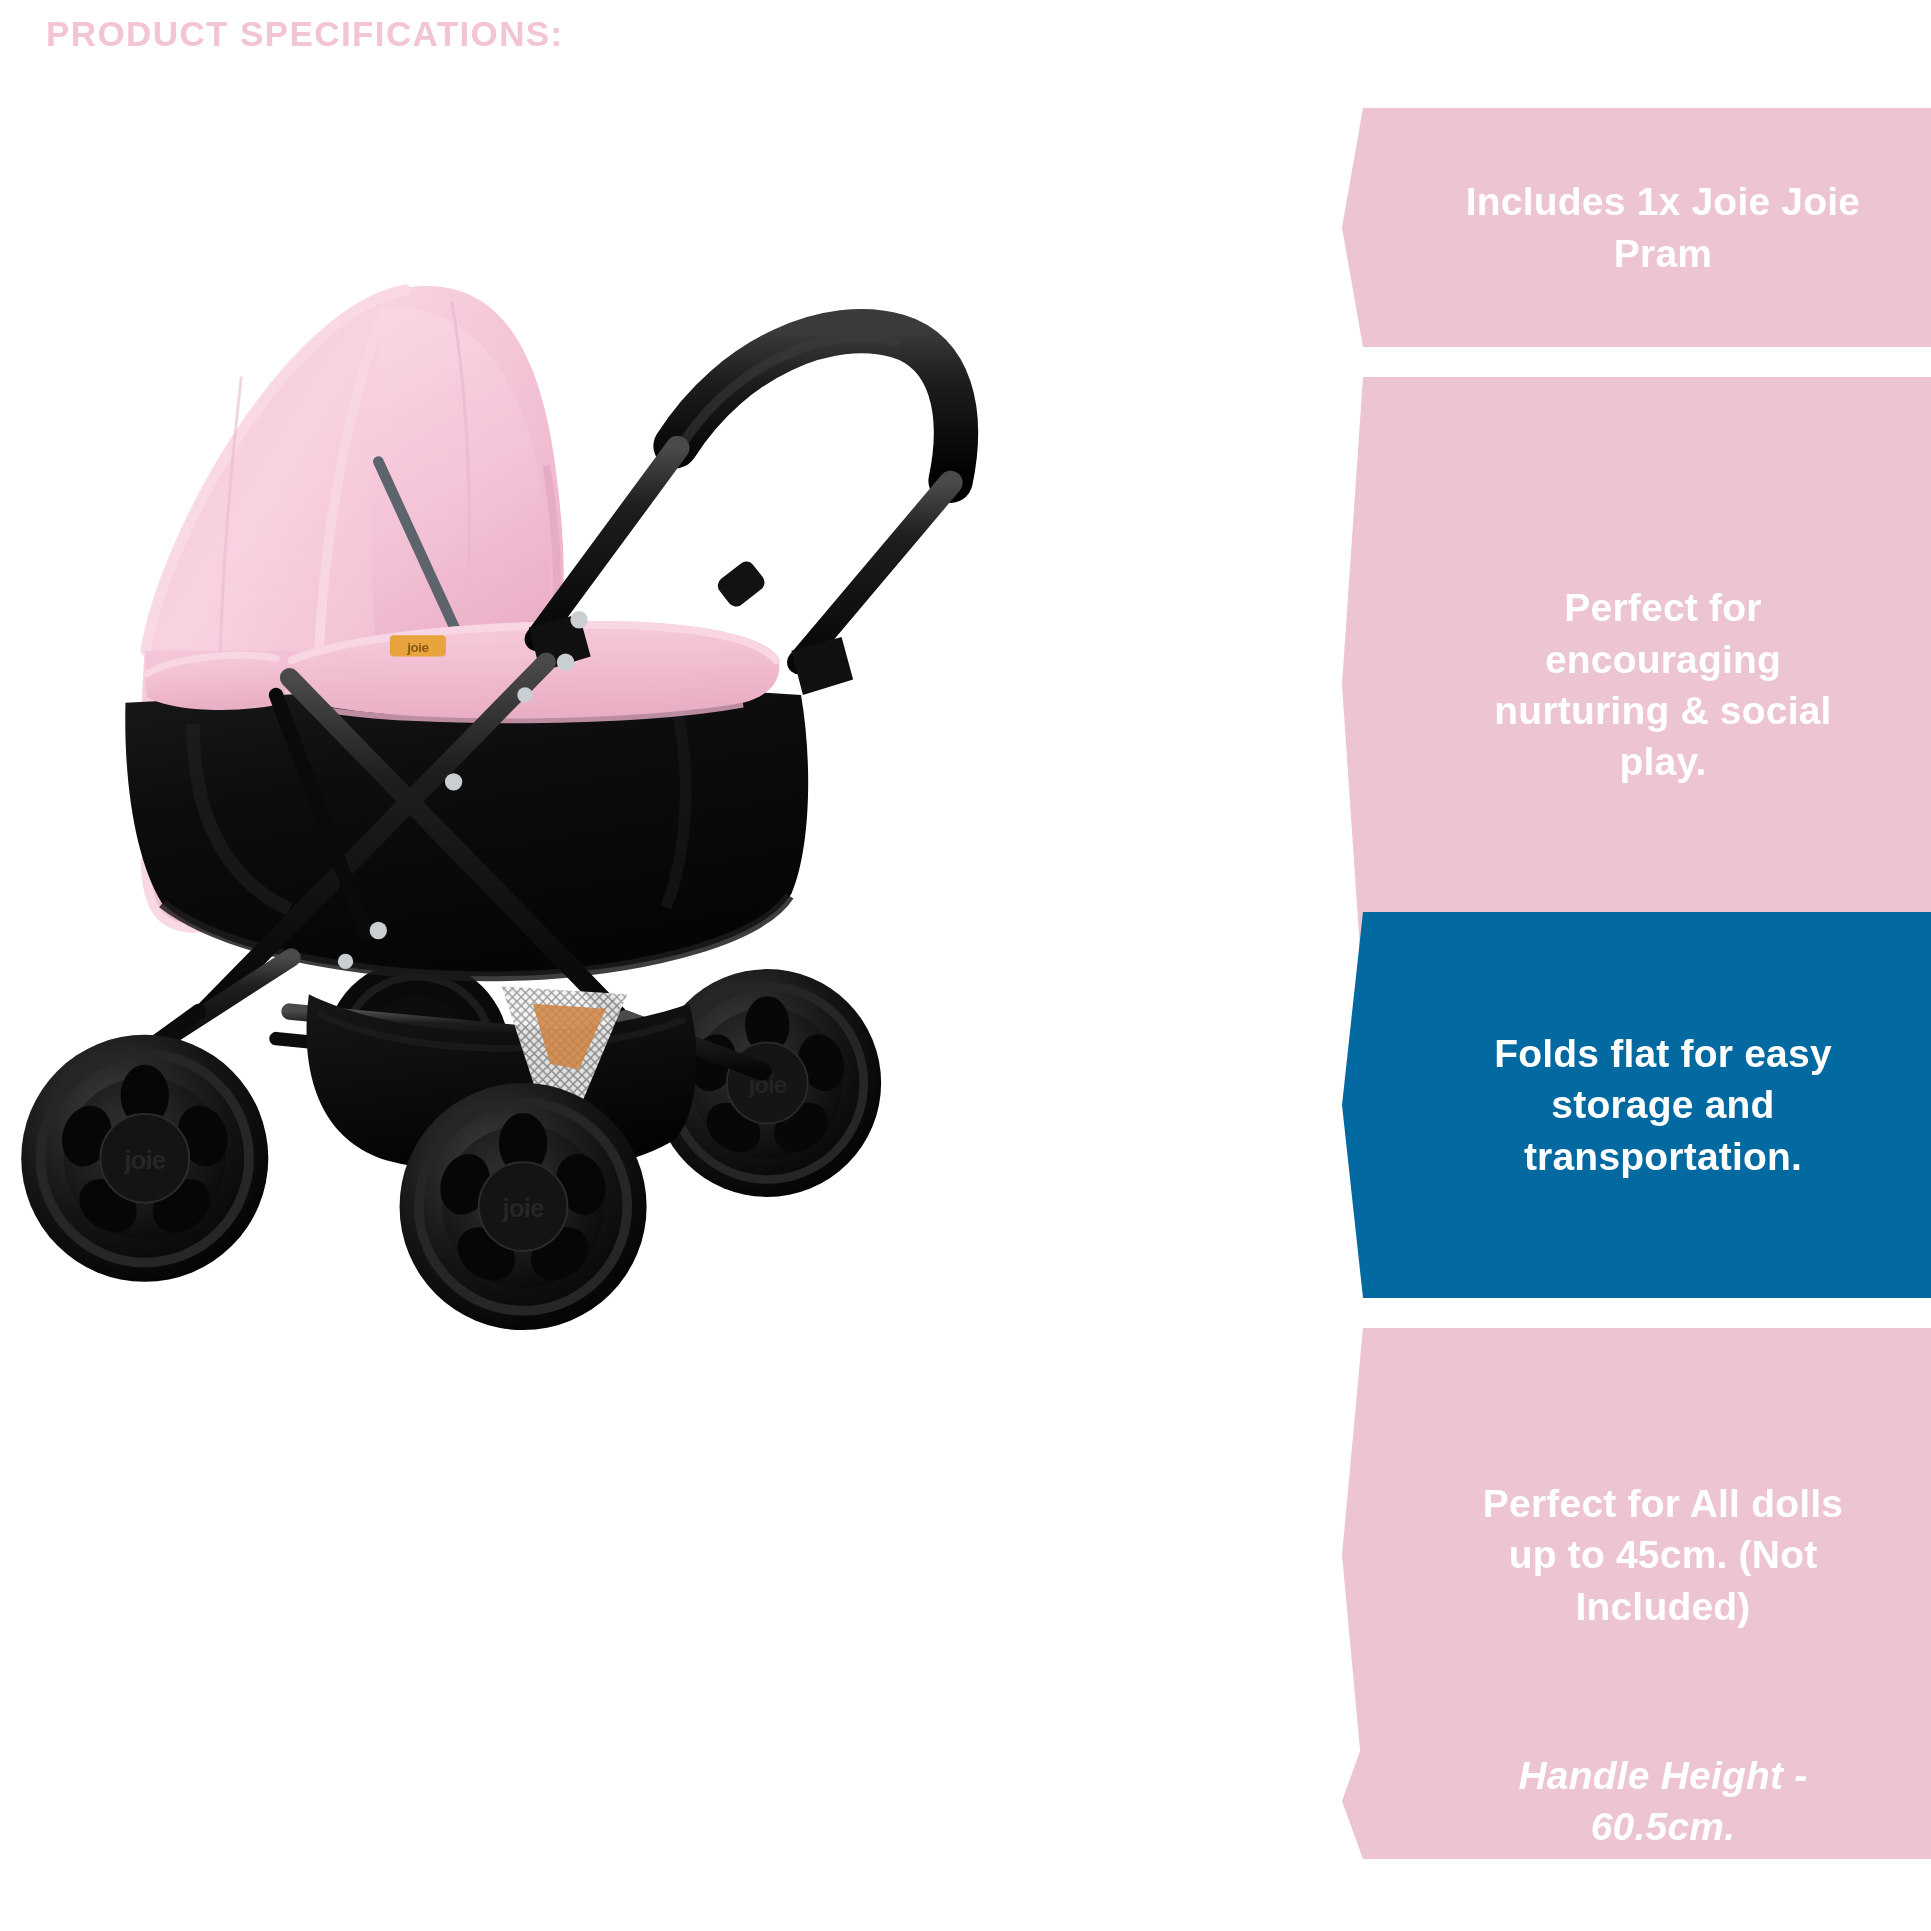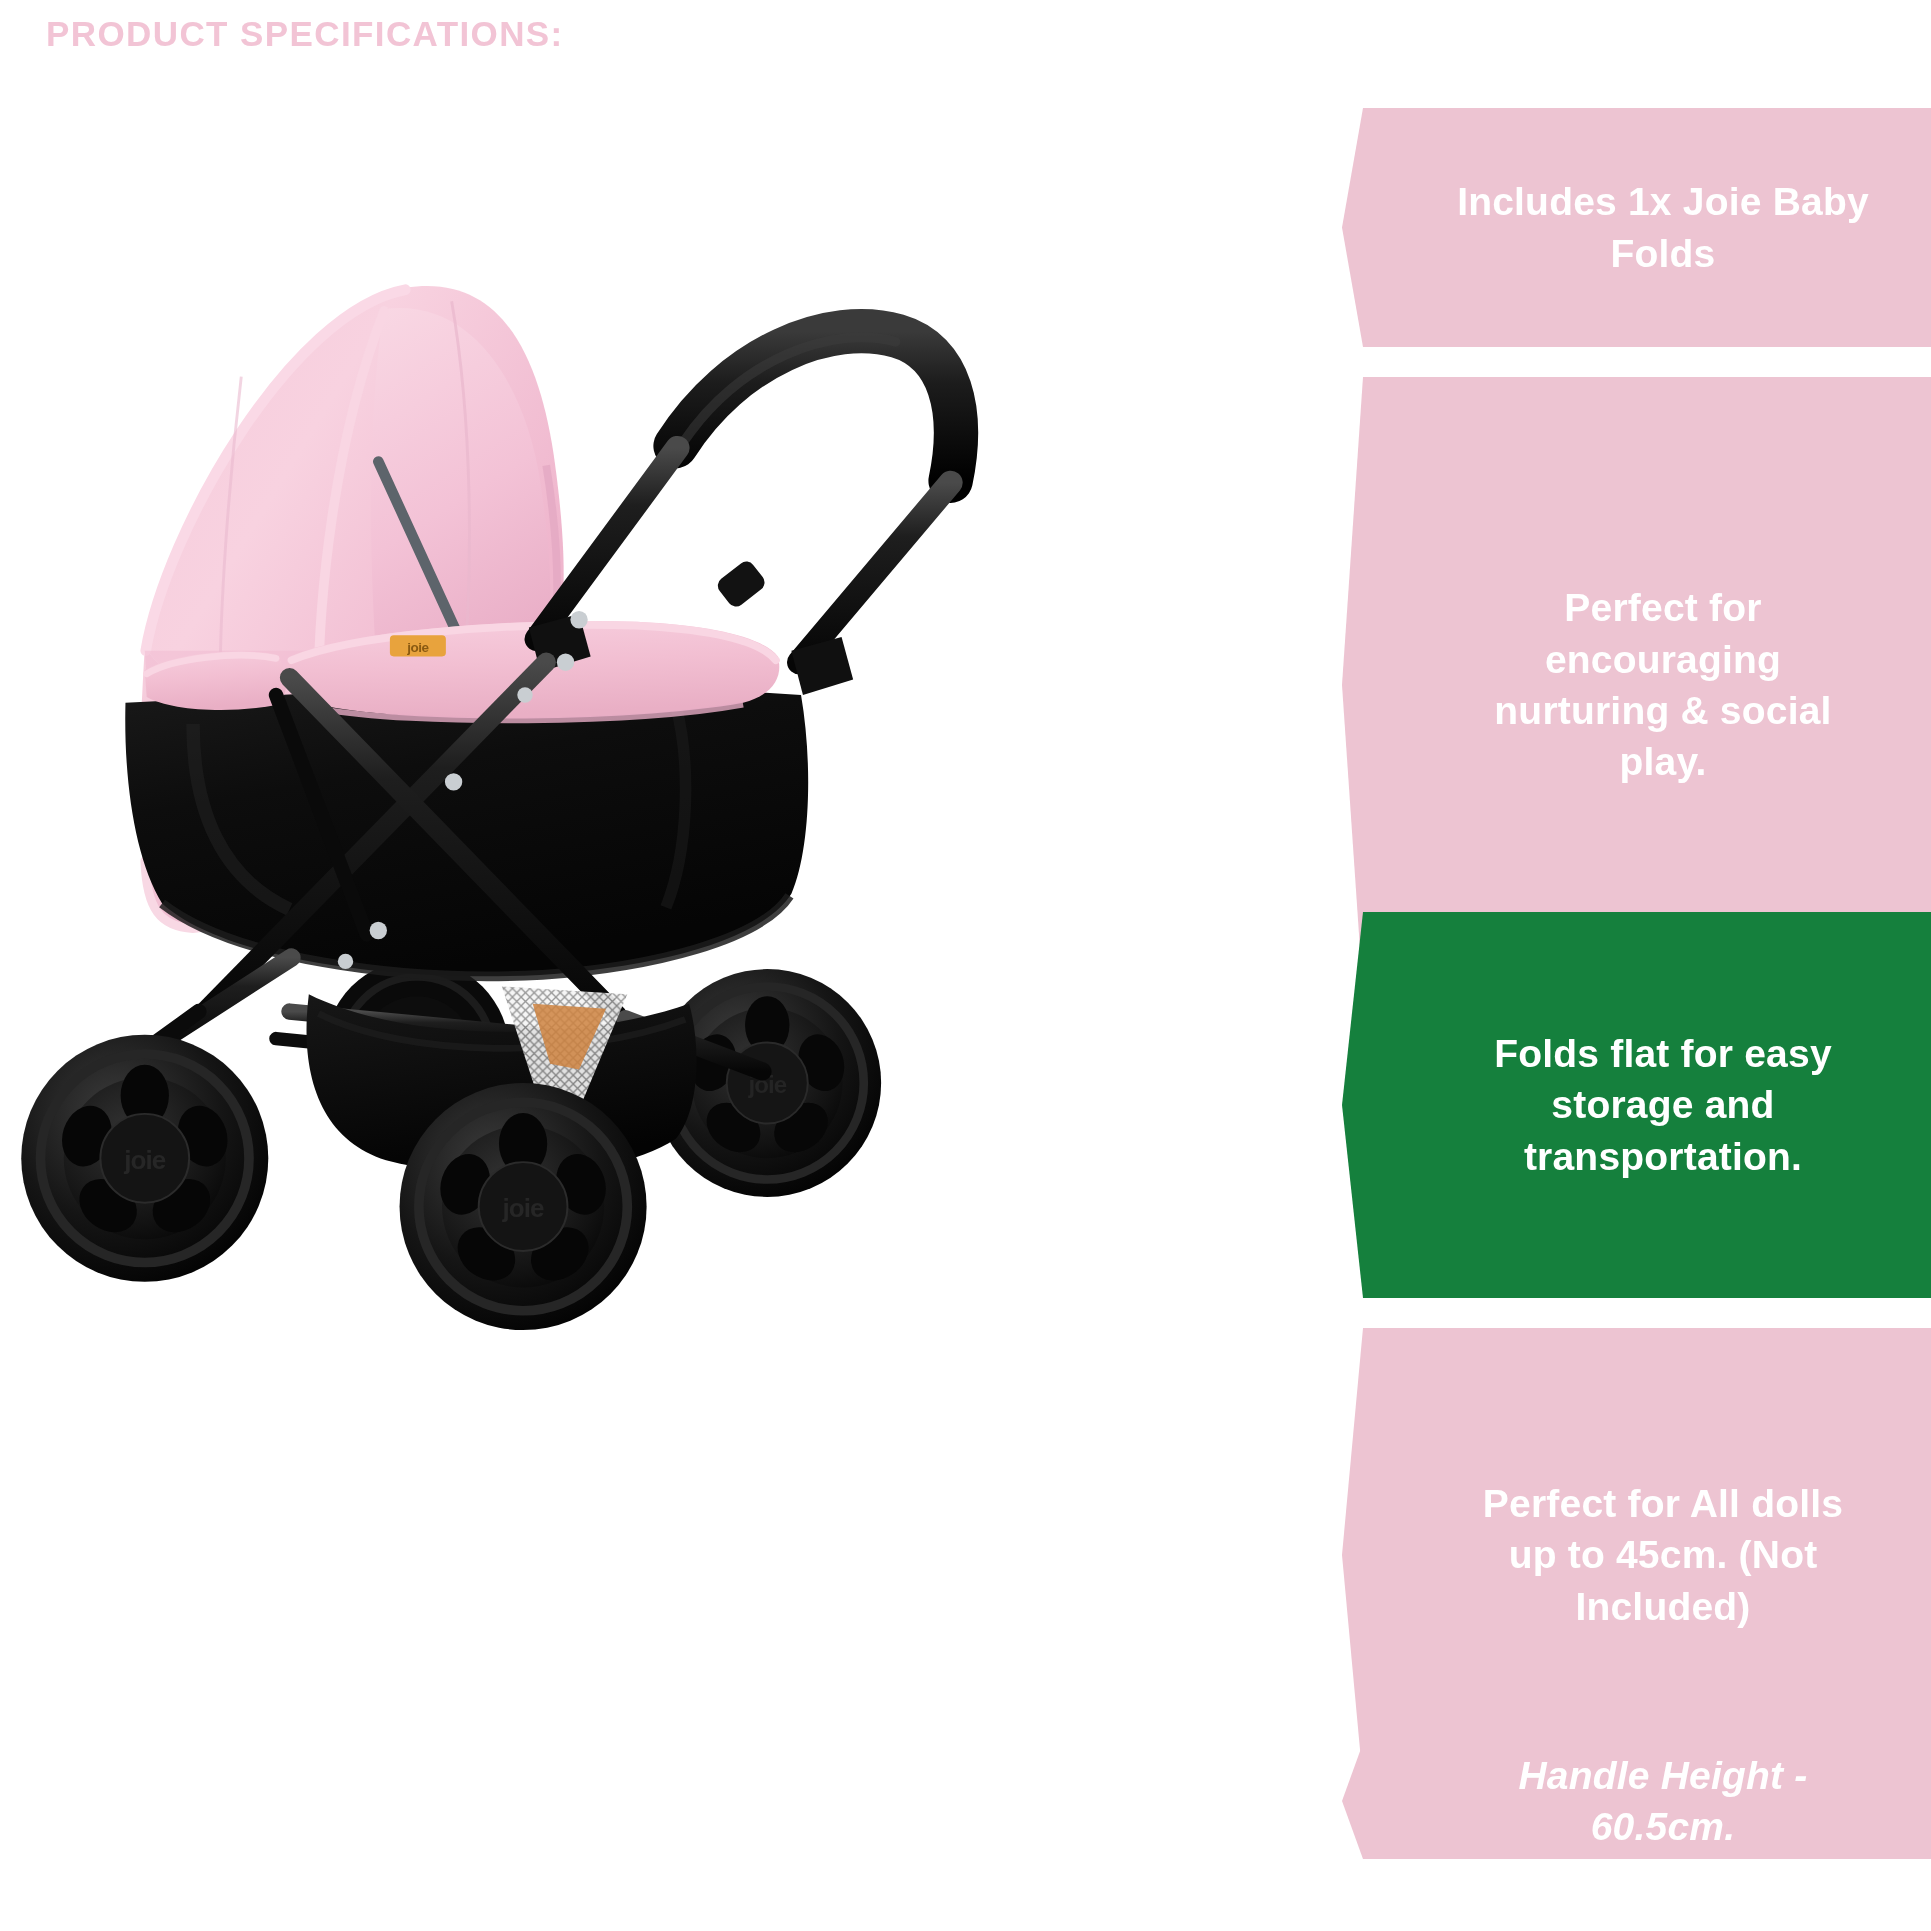--- a/index.html
+++ b/index.html
@@ -310,26 +310,26 @@
         <ellipse cx="482" cy="977" rx="32" ry="25" transform="rotate(288 482 977)"></ellipse>
       </g>
       <circle cx="542" cy="1000" r="46" fill="#141414" stroke="#2B2B2B" stroke-width="2"></circle>
       <text x="542" y="1011" text-anchor="middle" font-family="Liberation Sans, sans-serif" font-size="27" font-weight="bold" fill="#262626" letter-spacing="-1">joie</text>
     </g>
   </svg>
 </div>
 
 <div id="banners">
     <div class="banner" style="top: 108px; height: 239px; background: rgb(237, 196, 210);">
-      <div class="banner-text" style="color: rgb(255, 255, 255);">Includes 1x Joie Baby Folds</div>
+      <div class="banner-text" style="color: rgb(255, 255, 255);">Includes 1x Joie Joie Pram</div>
     </div>
     <div class="banner" style="top: 377px; height: 616px; background: rgb(237, 196, 210);">
       <div class="banner-text" style="color: rgb(255, 255, 255);">Perfect for encouraging nurturing &amp; social play.</div>
     </div>
-    <div class="banner" style="top: 912px; height: 386px; background: #15803d;">
+    <div class="banner" style="top: 912px; height: 386px; background: #0369a1;">
       <div class="banner-text" style="color: rgb(255, 255, 255);">Folds flat for easy storage and transportation.</div>
     </div>
     <div class="banner" style="top: 1328px; height: 454px; background: rgb(237, 196, 210);">
       <div class="banner-text" style="color: rgb(255, 255, 255);">Perfect for All dolls up to 45cm. (Not Included)</div>
     </div>
     <div class="banner" style="top: 1743px; height: 116px; background: rgb(237, 196, 210);">
       <div class="banner-text" style="color: rgb(255, 255, 255); font-style: italic;">Handle Height - 60.5cm.</div>
     </div>
   </div>
 

